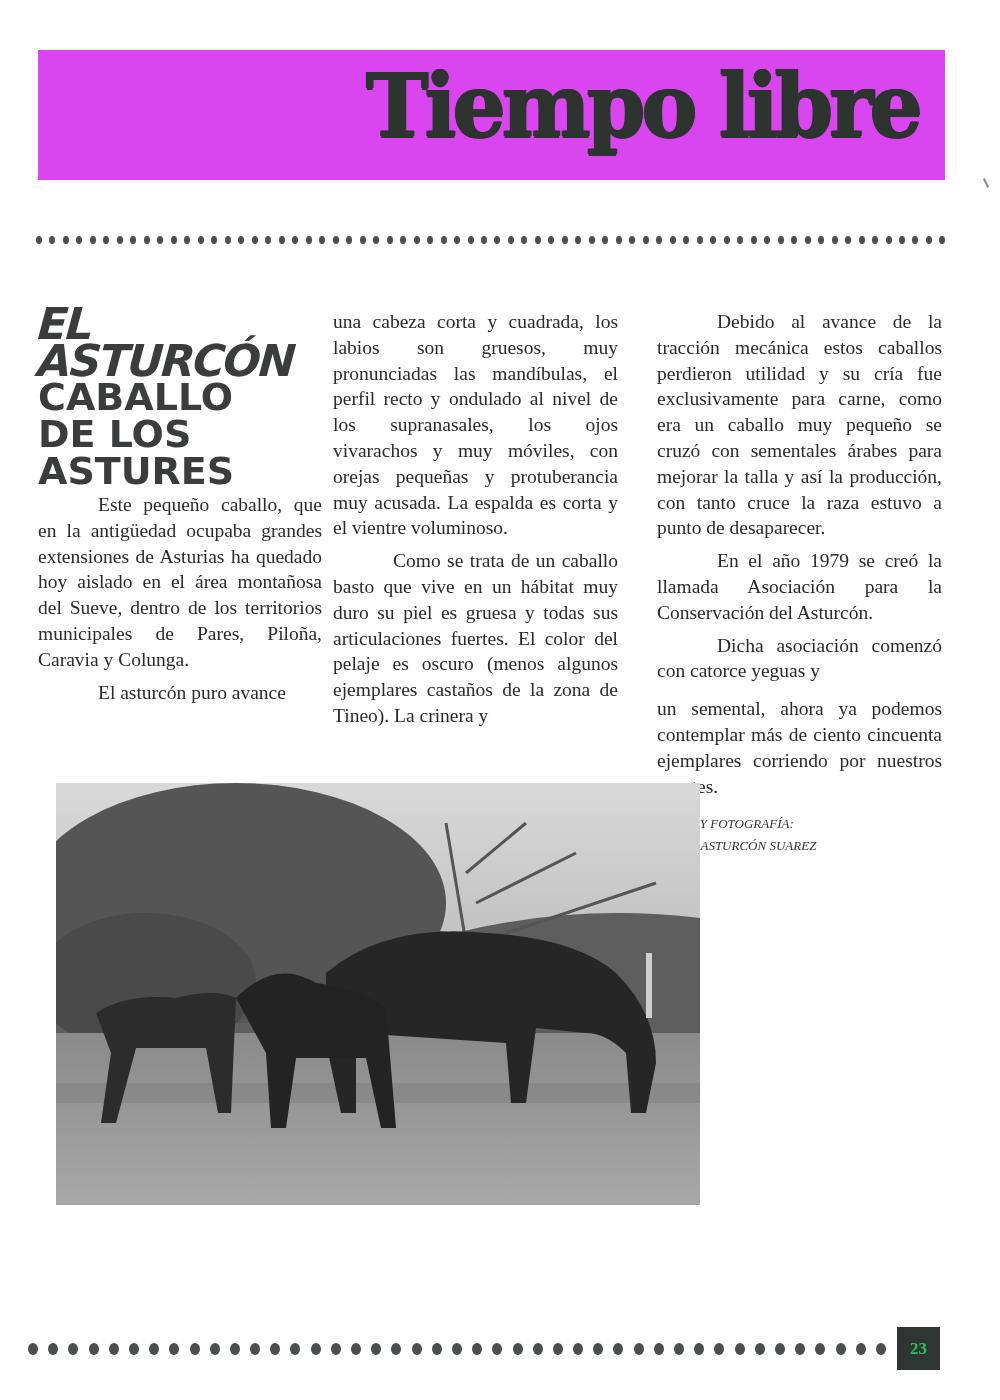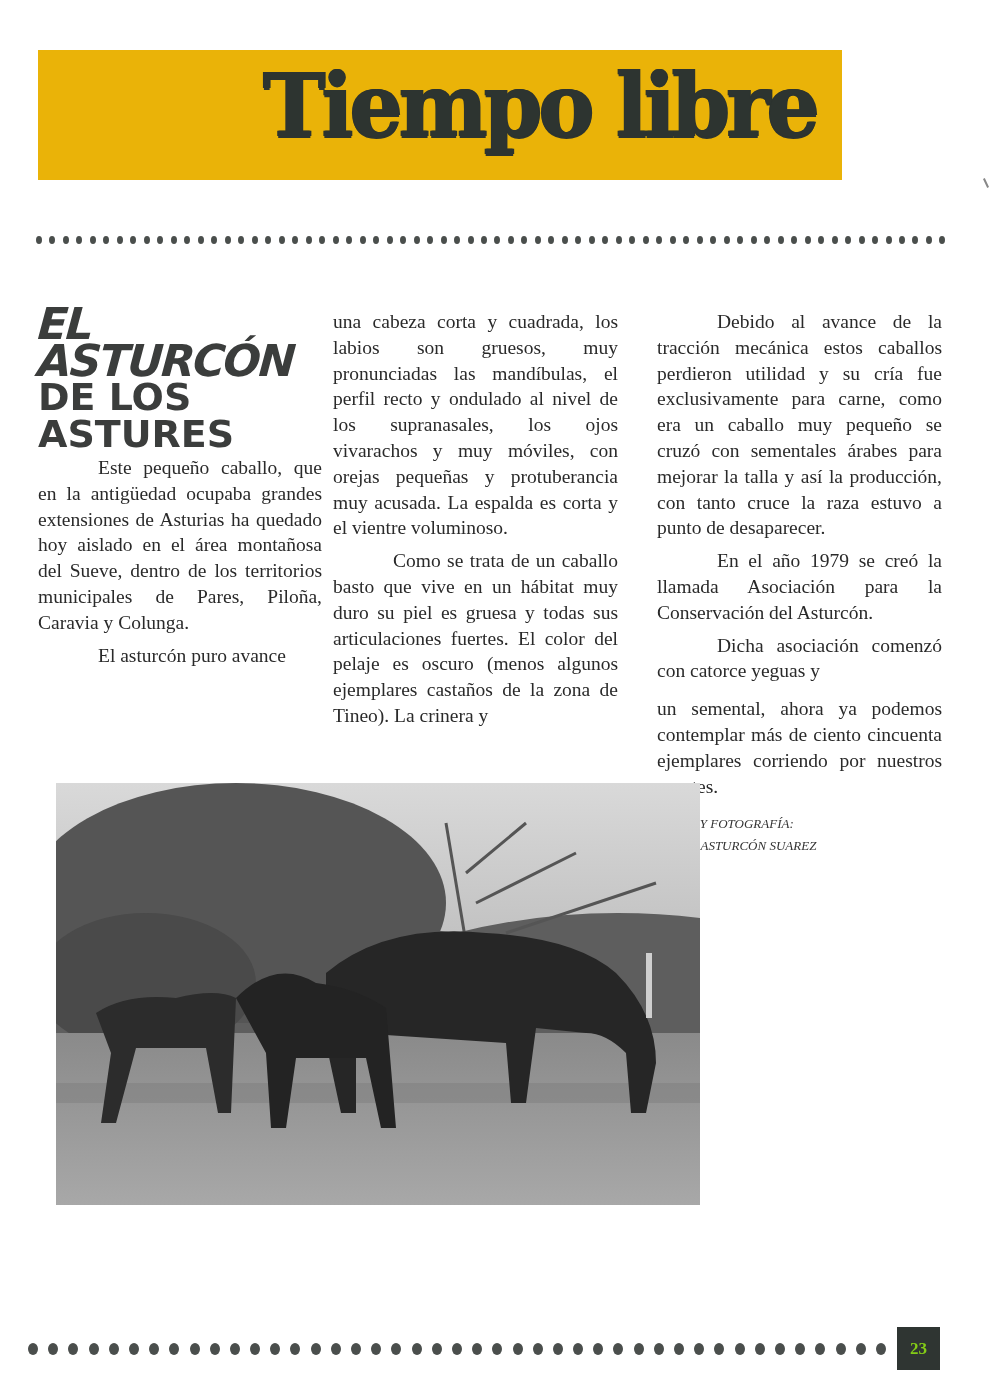--- a/index.html
+++ b/index.html
@@ -2,22 +2,22 @@
 <html><head>
 <meta charset="utf-8">
 <style>
   html, body { margin:0; padding:0; }
   body {
     width:1000px; height:1400px; position:relative; overflow:hidden;
     background:#ffffff; color:#2a2a2a;
     font-family: "Liberation Serif", "DejaVu Serif", serif;
   }
   .banner {
-    position:absolute; left:38px; top:50px; width:804px; height:130px;
-    background:#eab308;
+    position:absolute; left:38px; top:50px; width:907px; height:130px;
+    background:#d946ef;
   }
   .banner-title {
     position:absolute; right:26px; top:14px;
     font-family: "DejaVu Serif", "Liberation Serif", serif;
     font-weight:bold; font-size:84px; letter-spacing:-4px;
     color:#2d3430; line-height:1;
     transform:scaleY(1.05);
     text-shadow: 1px 0 0 #2d3430, -1px 0 0 #2d3430, 0 1px 0 #2d3430;
   }
   .dots {
@@ -47,21 +47,21 @@
   .credit {
     font-style:italic; font-size:13px; line-height:22px; margin-top:14px; color:#333;
   }
 
   .photo {
     position:absolute; left:56px; top:783px; width:644px; height:422px; overflow:hidden;
     background:#7a7a7a;
   }
   .page-box {
     position:absolute; left:897px; top:1327px; width:43px; height:43px;
-    background:#2f3532; color:#84cc16; font-weight:bold; font-size:17px;
+    background:#2f3532; color:#22c55e; font-weight:bold; font-size:17px;
     display:flex; align-items:center; justify-content:center;
   }
   .stray { position:absolute; left:985px; top:178px; width:2px; height:10px; background:#888; transform:rotate(-25deg); }
 </style>
 </head>
 <body>
 
 <div class="banner">
   <div class="banner-title">Tiempo libre</div>
 </div>
@@ -135,20 +135,21 @@
     <span></span>
     <span></span>
     <span></span>
     <span></span>
   </div>
 
 <div class="col col-left">
   <div class="headline">
     <span class="l1">EL</span>
     <span class="l2">ASTURCÓN</span>
+    <span class="l3">CABALLO</span>
     <span class="l4">DE LOS</span>
     <span class="l5">ASTURES</span>
   </div>
   <p>Este pequeño caballo, que en la antigüedad ocupaba grandes extensiones de Asturias ha quedado hoy aislado en el área montañosa del Sueve, dentro de los territorios municipales de Pares, Piloña, Caravia y Colunga.</p>
   <p>El asturcón puro avance</p>
 </div>
 
 <div class="col col-mid">
   <p class="noindent">una cabeza corta y cuadrada, los labios son gruesos, muy pronunciadas las mandíbulas, el perfil recto y ondulado al nivel de los supranasales, los ojos vivarachos y muy móviles, con orejas pequeñas y protuberancia muy acusada. La espalda es corta y el vientre voluminoso.</p>
   <p>Como se trata de un caballo basto que vive en un hábitat muy duro su piel es gruesa y todas sus articulaciones fuertes. El color del pelaje es oscuro (menos algunos ejemplares castaños de la zona de Tineo). La crinera y</p>

